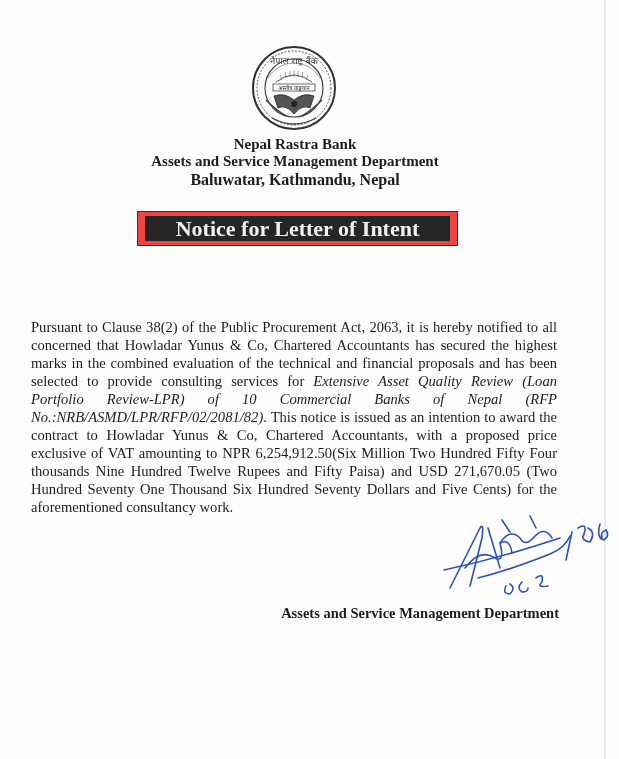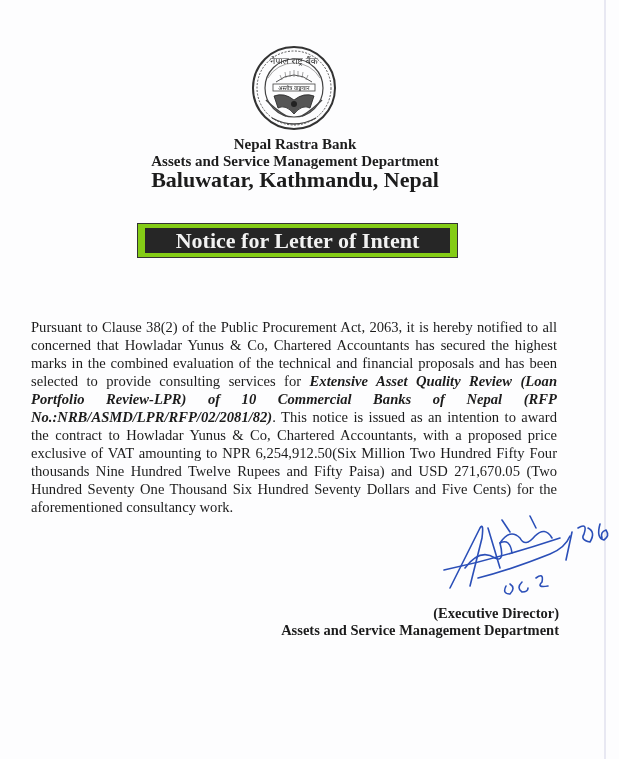--- a/index.html
+++ b/index.html
@@ -9,39 +9,39 @@
   }
   .edge-line { position: absolute; left: 604px; top: 0; width: 2px; height: 759px; background: #e8e8f2; }
   .page { position: absolute; left: 0; top: 0; width: 619px; height: 759px; }
 
   .emblem { position: absolute; left: 246px; top: 44px; width: 96px; height: 90px; }
 
   .header { position: absolute; left: 0; width: 590px; top: 136px; text-align: center; font-weight: bold; }
   .header .l1 { font-size: 15px; line-height: 17px; }
   .header .l2 { font-size: 15px; line-height: 17px; }
   .header .l3 { font-size: 15px; line-height: 17px; }
-  .header .l4 { font-size: 22px; line-height: 19px; text-align: center; }
+  .header .l4 { font-size: 16px; line-height: 19px; text-align: center; }
 
   .title-box {
-    position: absolute; left: 137px; top: 223px; width: 321px; height: 35px;
-    border: 1px solid #333; background: #84cc16; box-sizing: border-box; padding-left: 37px;
+    position: absolute; left: 137px; top: 211px; width: 321px; height: 35px;
+    border: 1px solid #333; background: #ef4444; box-sizing: border-box; padding-left: 37px;
   }
   .title-inner {
     position: absolute; left: 7px; top: 4px; right: 7px; bottom: 4px; background: #262626;
     color: #f2f2f2; font-weight: bold; font-size: 22px; line-height: 26px; text-align: center;
   }
 
   .pubdate { position: absolute; left: 194px; top: 288px; font-size: 14.5px; font-weight: bold; }
 
   .body-text {
     position: absolute; left: 31px; top: 318px; width: 526px;
     font-size: 14.6px; line-height: 18px; text-align: justify; text-align-last: left;
   }
   .body-text b { font-weight: normal; }
-  .body-text .bi { font-weight: bold; font-style: italic; }
+  .body-text .bi { font-weight: normal; font-style: italic; }
 
   .signature { position: absolute; left: 440px; top: 508px; width: 180px; height: 95px; }
 
   .sign-block { position: absolute; right: 60px; top: 605px; text-align: right; font-weight: bold; font-size: 14.5px; line-height: 17px; }
   .sign-block div { white-space: nowrap; }
   .sign-block .r1 { padding-right: 0px; }
   .sign-block .r2 { padding-right: 2px; }
 </style>
 </head>
 <body>
@@ -98,17 +98,16 @@
       <path d="M132 24 L126 52"></path>
       <path d="M138 20 Q148 14 144 26 Q140 32 150 34 Q156 24 148 20"></path>
       <path d="M160 16 Q156 30 164 32 Q170 28 166 22 Q160 24 162 30"></path>
       <path d="M66 78 Q62 86 70 86 Q76 80 70 76"></path>
       <path d="M82 74 Q76 80 82 84 Q88 84 88 80"></path>
       <path d="M96 70 Q104 64 102 74 Q96 80 108 78"></path>
     </g>
   </svg>
 
   <div class="sign-block">
-    <div class="r1">(Executive Director)</div>
     <div>Assets and Service Management Department</div>
   </div>
 
 </div>
 
 </body></html>

